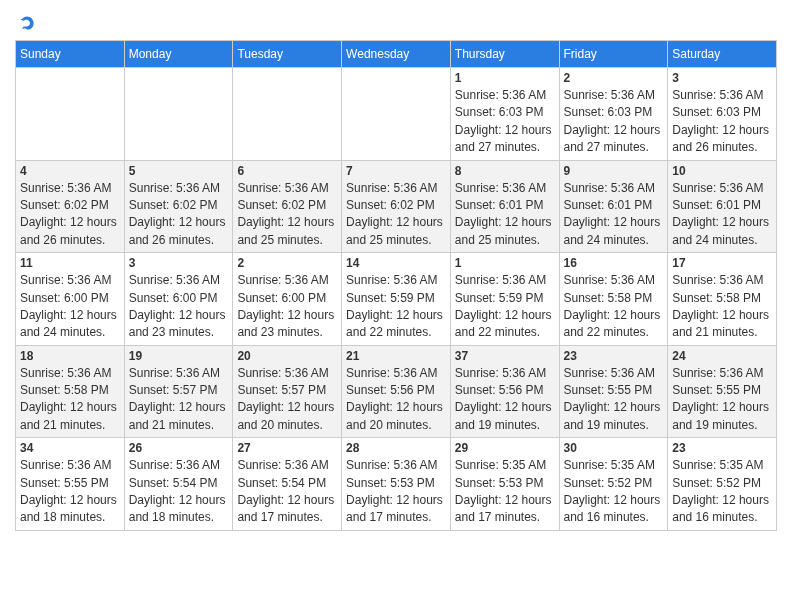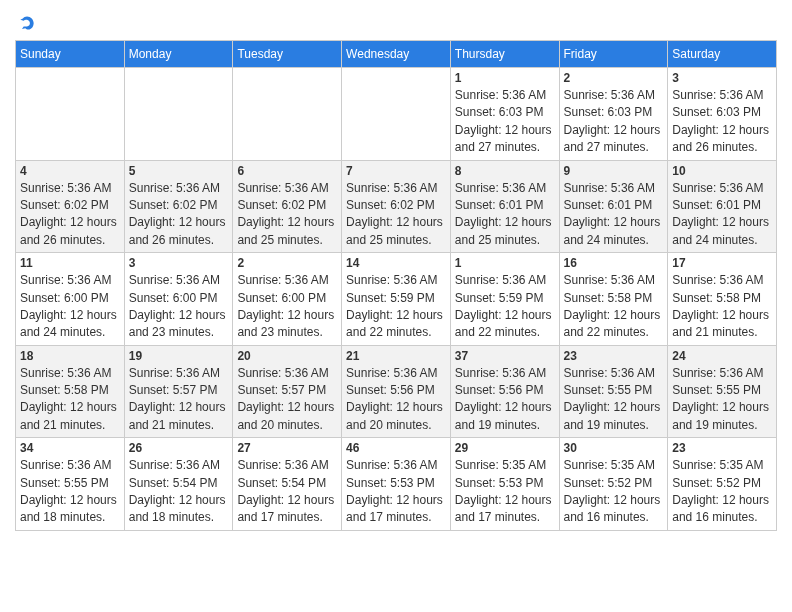--- a/index.html
+++ b/index.html
@@ -315,21 +315,21 @@
 and 18 minutes.</div>
         </td>
         <td>
           <span class="cell-day-num">27</span>
           <div class="cell-info" style="white-space: pre-line;">Sunrise: 5:36 AM
 Sunset: 5:54 PM
 Daylight: 12 hours
 and 17 minutes.</div>
         </td>
         <td>
-          <span class="cell-day-num">46</span>
+          <span class="cell-day-num">28</span>
           <div class="cell-info" style="white-space: pre-line;">Sunrise: 5:36 AM
 Sunset: 5:53 PM
 Daylight: 12 hours
 and 17 minutes.</div>
         </td>
         <td>
           <span class="cell-day-num">29</span>
           <div class="cell-info" style="white-space: pre-line;">Sunrise: 5:35 AM
 Sunset: 5:53 PM
 Daylight: 12 hours

